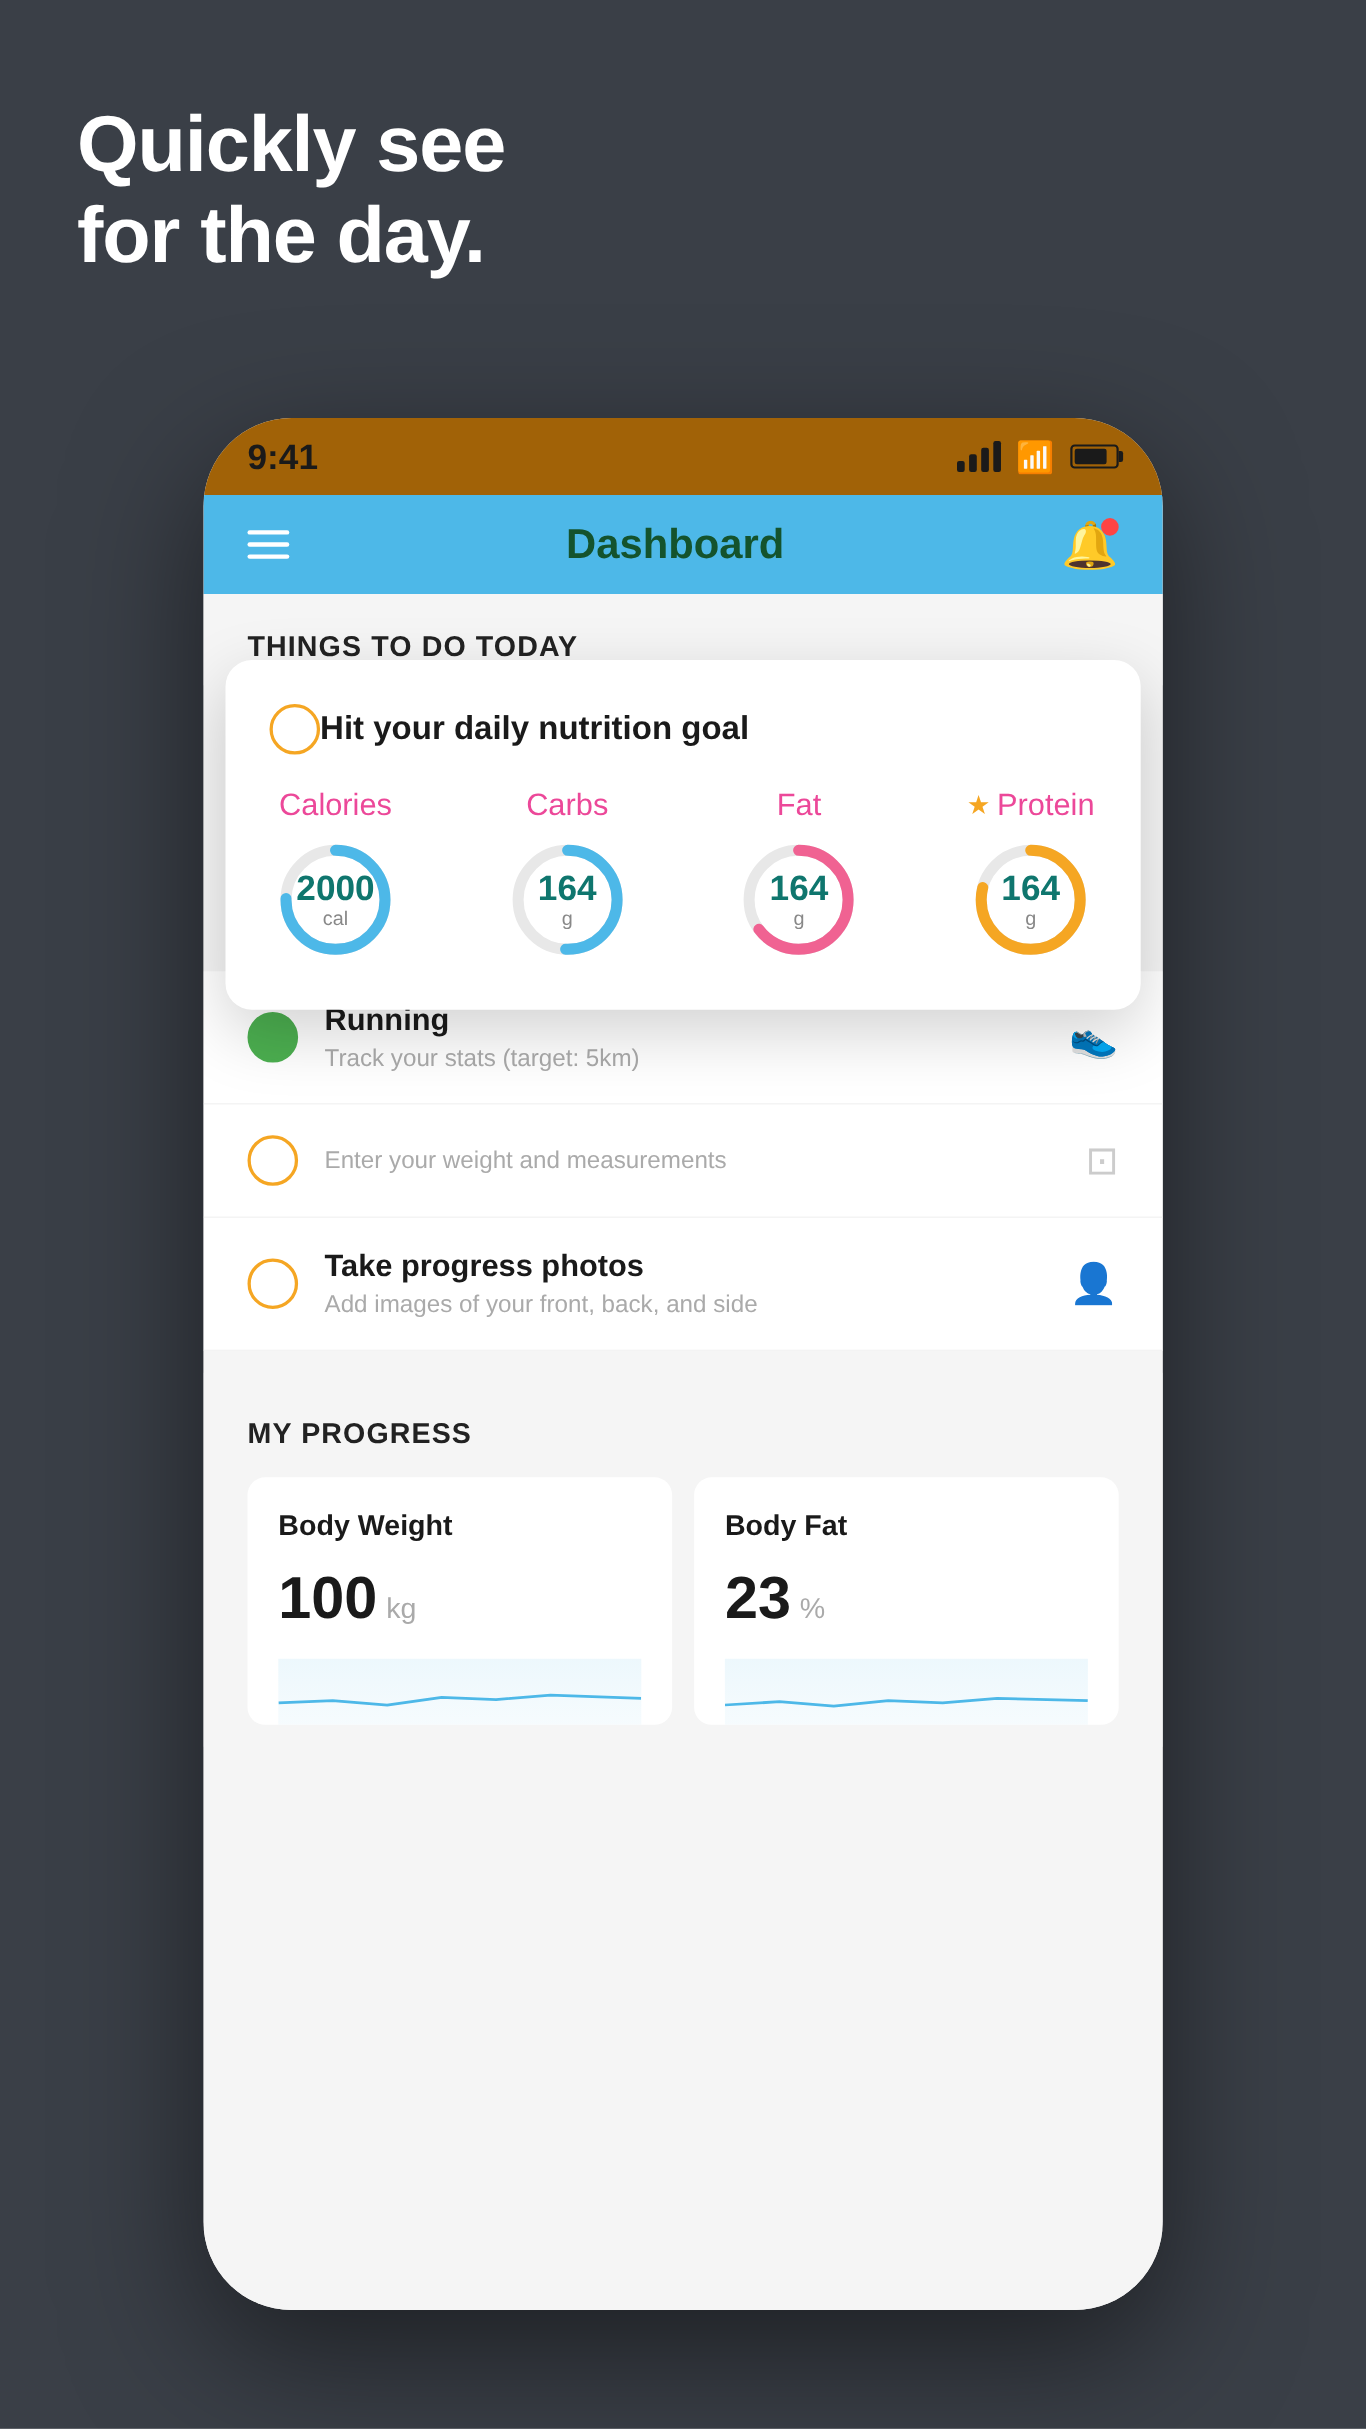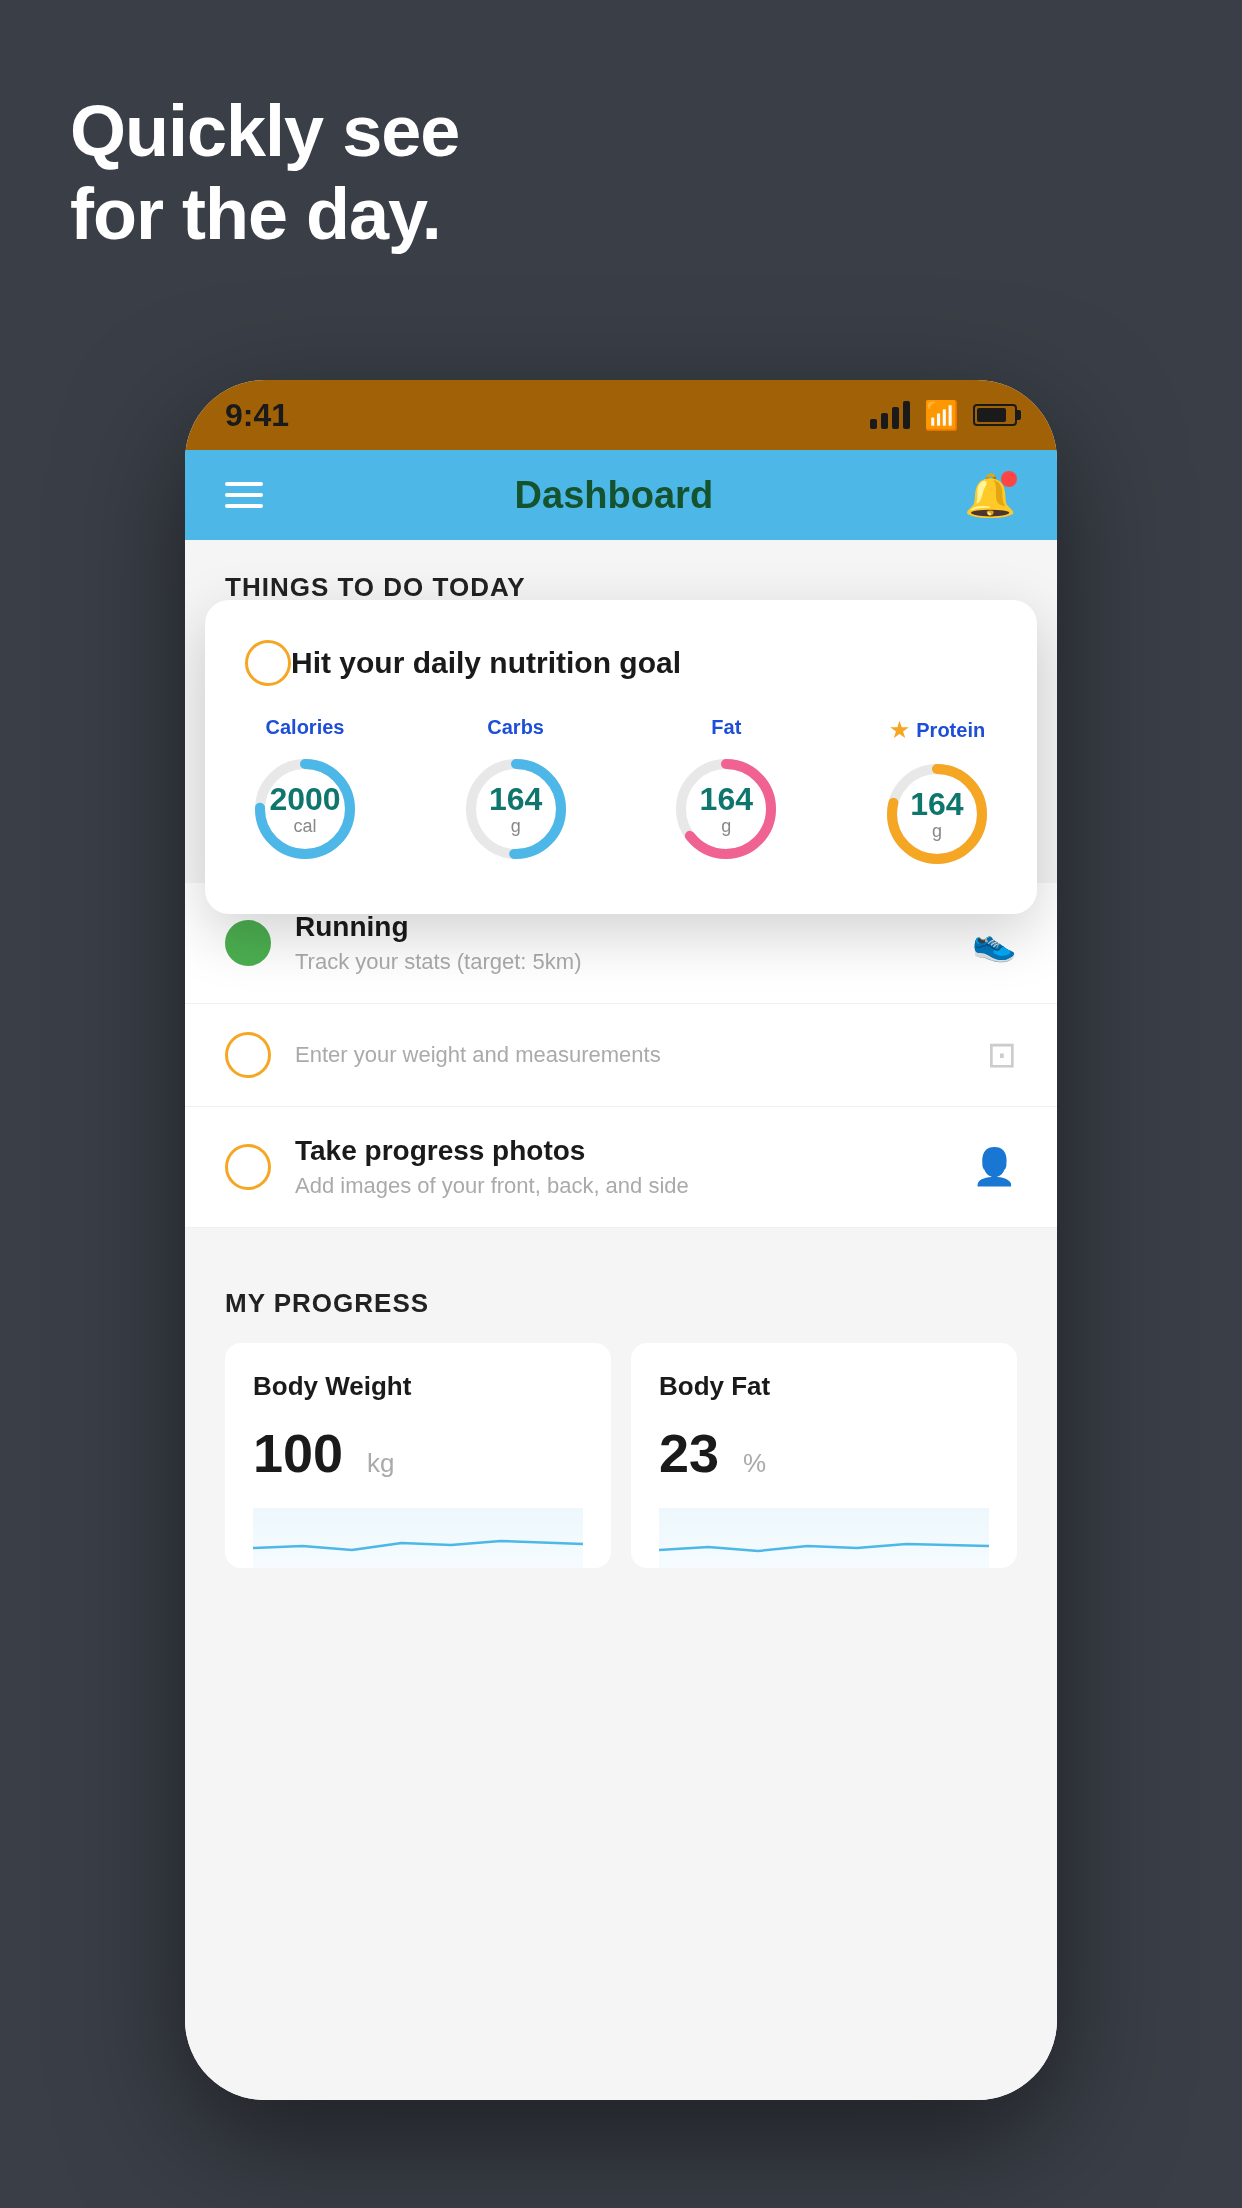--- a/index.html
+++ b/index.html
@@ -222,23 +222,23 @@
     }
 
     .nutrition-item {
       display: flex;
       flex-direction: column;
       align-items: center;
       gap: 10px;
     }
 
     .nutrition-label {
-      font-size: 20px;
-      color: #1d4ed8;
-      font-weight: 700;
+      font-size: 28px;
+      color: #ec4899;
+      font-weight: 400;
     }
 
     .circle-chart {
       position: relative;
       width: 120px;
       height: 120px;
     }
 
     .circle-chart svg {
       width: 120px;
@@ -376,21 +376,21 @@
     .progress-card-title {
       font-size: 26px;
       font-weight: 600;
       color: #1a1a1a;
       margin-bottom: 20px;
     }
 
     .progress-value-row {
       display: flex;
       align-items: baseline;
-      gap: 24px;
+      gap: 8px;
       margin-bottom: 24px;
     }
 
     .progress-number {
       font-size: 54px;
       font-weight: 700;
       color: #1a1a1a;
     }
 
     .progress-unit {

